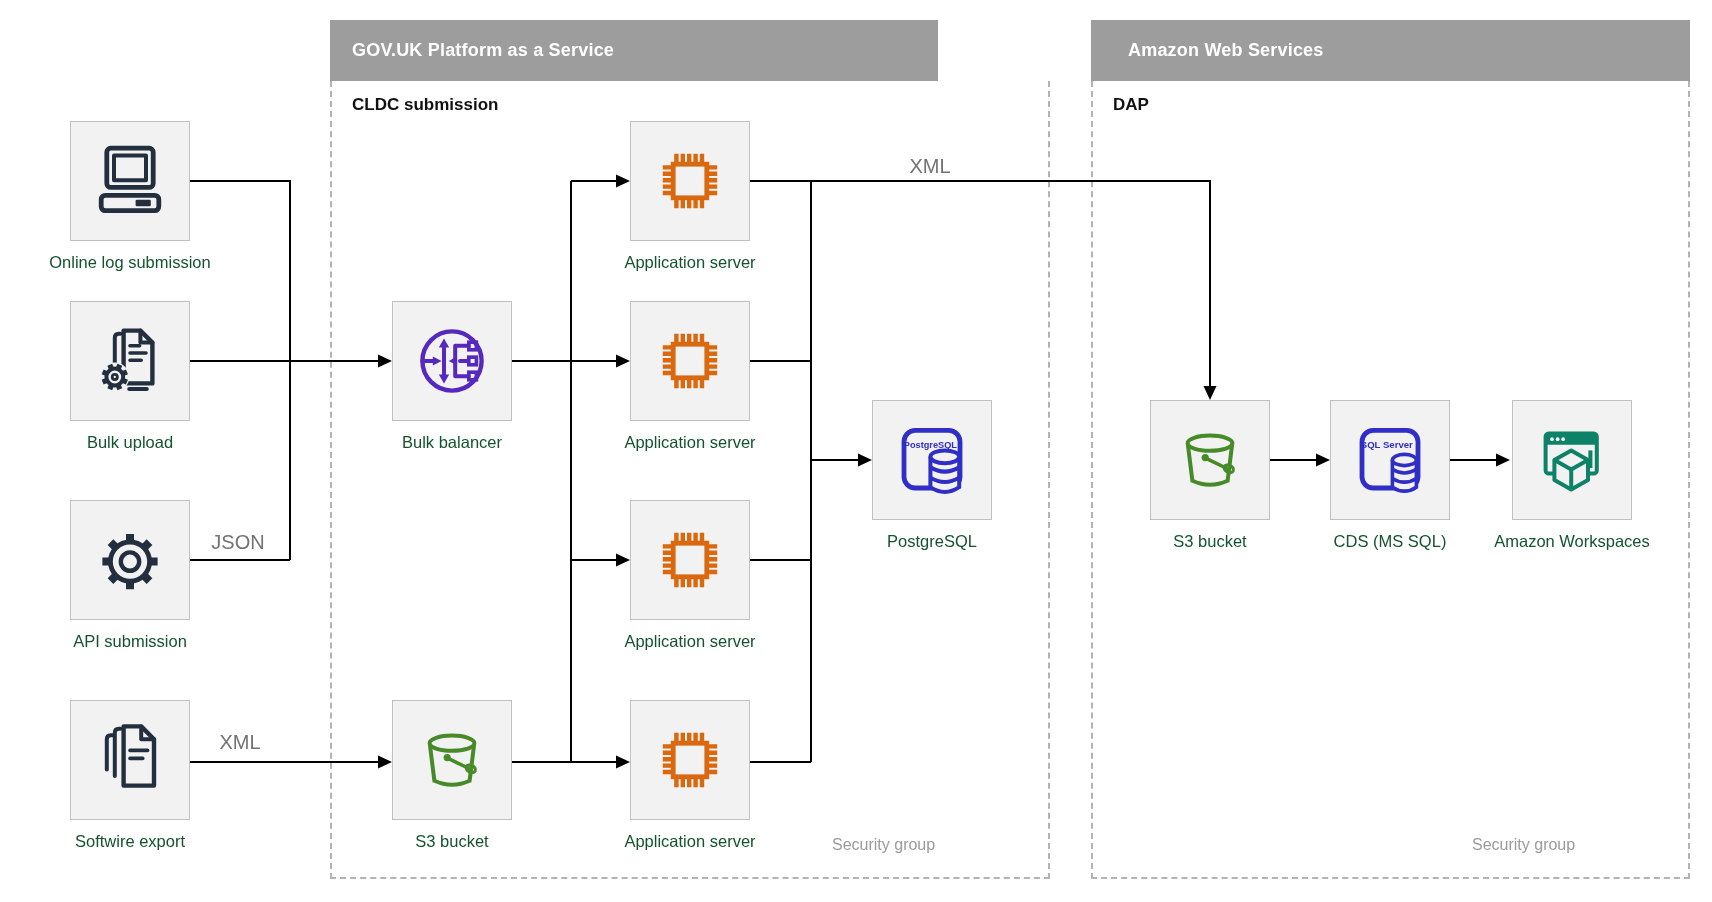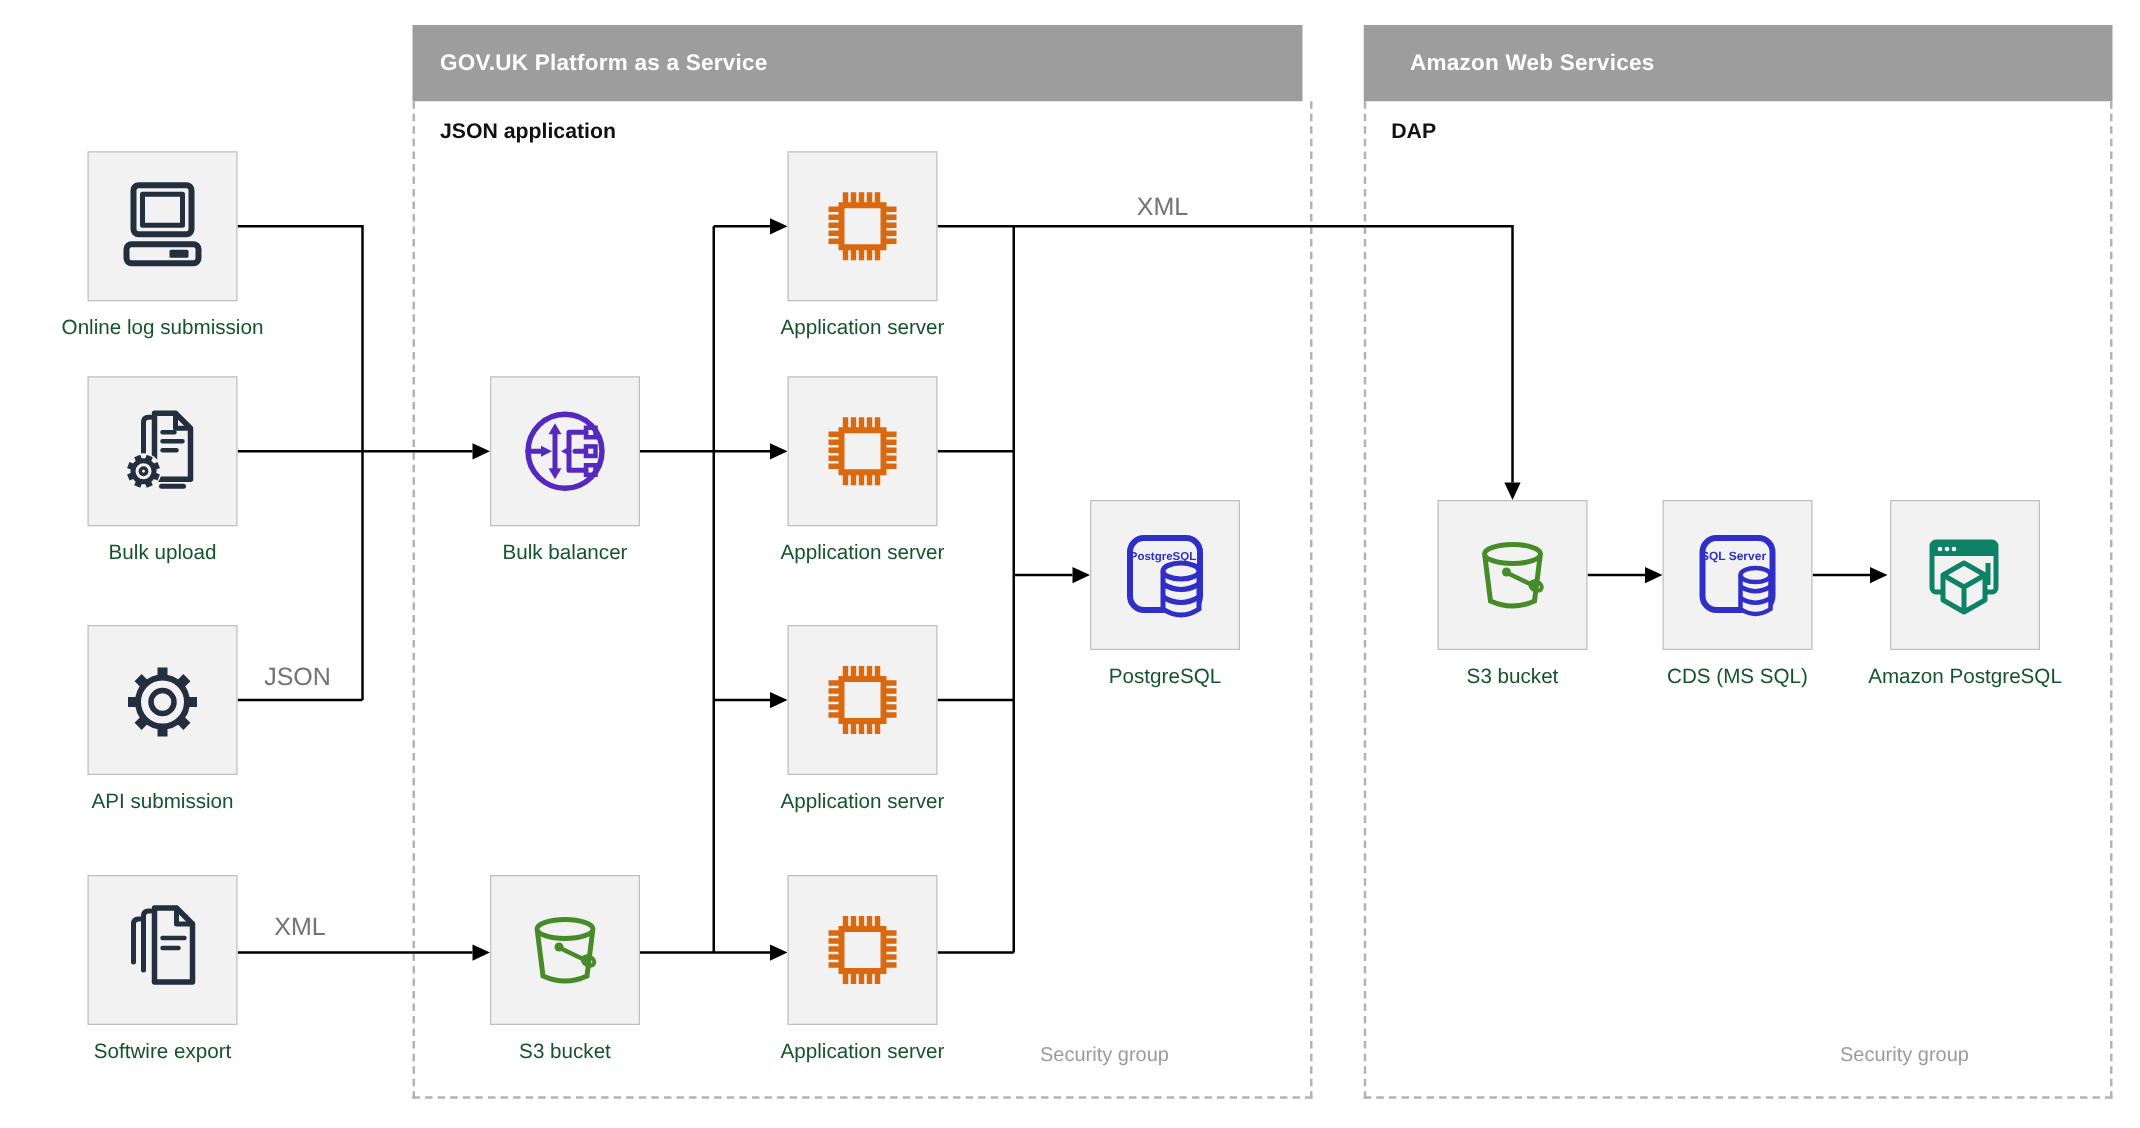--- a/index.html
+++ b/index.html
@@ -18,25 +18,25 @@
   .node-label { position:absolute; width:240px; text-align:center; font-size:16.5px; color:#14532d; }
   .edge-label { position:absolute; width:120px; text-align:center; font-size:20px; color:#737373; }
   .icon { display:block; line-height:0; }
   #wires { position:absolute; left:0; top:0; }
 </style>
 </head>
 <body>
 
 <div id="canvas">
 
-  <div class="c-header" style="left:330px; top:20px; width:712px;">
+  <div class="c-header" style="left:330px; top:20px; width:608px;">
     <span>GOV.UK Platform as a Service</span>
   </div>
   <div class="c-body" style="left:330px; top:81px; width:720px; height:798px;"></div>
-  <div class="c-sublabel" style="left:352px; top:95px;">JSON application</div>
+  <div class="c-sublabel" style="left:352px; top:95px;">CLDC submission</div>
   <div class="c-security" style="left:832px; top:836px;">Security group</div>
 
   <div class="c-header" style="left:1091px; top:20px; width:599px;padding-left:37px;">
     <span>Amazon Web Services</span>
   </div>
   <div class="c-body" style="left:1091px; top:81px; width:599px; height:798px;"></div>
   <div class="c-sublabel" style="left:1113px; top:95px;">DAP</div>
   <div class="c-security" style="left:1472px; top:836px;">Security group</div>
 
   <svg id="wires" width="1712" height="902" viewBox="0 0 1712 902">
@@ -240,20 +240,20 @@
             <rect x="17" y="17" width="64" height="50" rx="4" fill="none" stroke="#0e8266" stroke-width="5" stroke-linejoin="round"></rect>
         <path d="M17 31 V23 q0 -6 6 -6 H75 q6 0 6 6 V31 Z" fill="#0e8266" stroke="none"></path>
         <circle cx="25" cy="24" r="2.3" fill="#fff"></circle>
             <circle cx="32" cy="24" r="2.3" fill="#fff"></circle>
             <circle cx="39" cy="24" r="2.3" fill="#fff"></circle>
         <path d="M73 38 V60" stroke="#0e8266" stroke-width="5" fill="none"></path>
         <polygon points="49,38 70,50 70,75 49,87 28,75 28,50" fill="#f2f2f2" stroke="#0e8266" stroke-width="5" stroke-linejoin="round"></polygon>
         <path d="M28 50 L49 62 L70 50 M49 62 V87" fill="none" stroke="#0e8266" stroke-width="5" stroke-linejoin="round"></path>
           </svg></span>
       </div>
-      <div class="node-label" style="left: 1452px; top: 532px;">Amazon PostgreSQL</div>
+      <div class="node-label" style="left: 1452px; top: 532px;">Amazon Workspaces</div>
     </div>
   <div id="edge-labels">
       <div class="edge-label" style="left: 178px; top: 531px;">JSON</div>
       <div class="edge-label" style="left: 180px; top: 731px;">XML</div>
       <div class="edge-label" style="left: 870px; top: 155px;">XML</div>
     </div>
 </div>
 
 </body></html>

